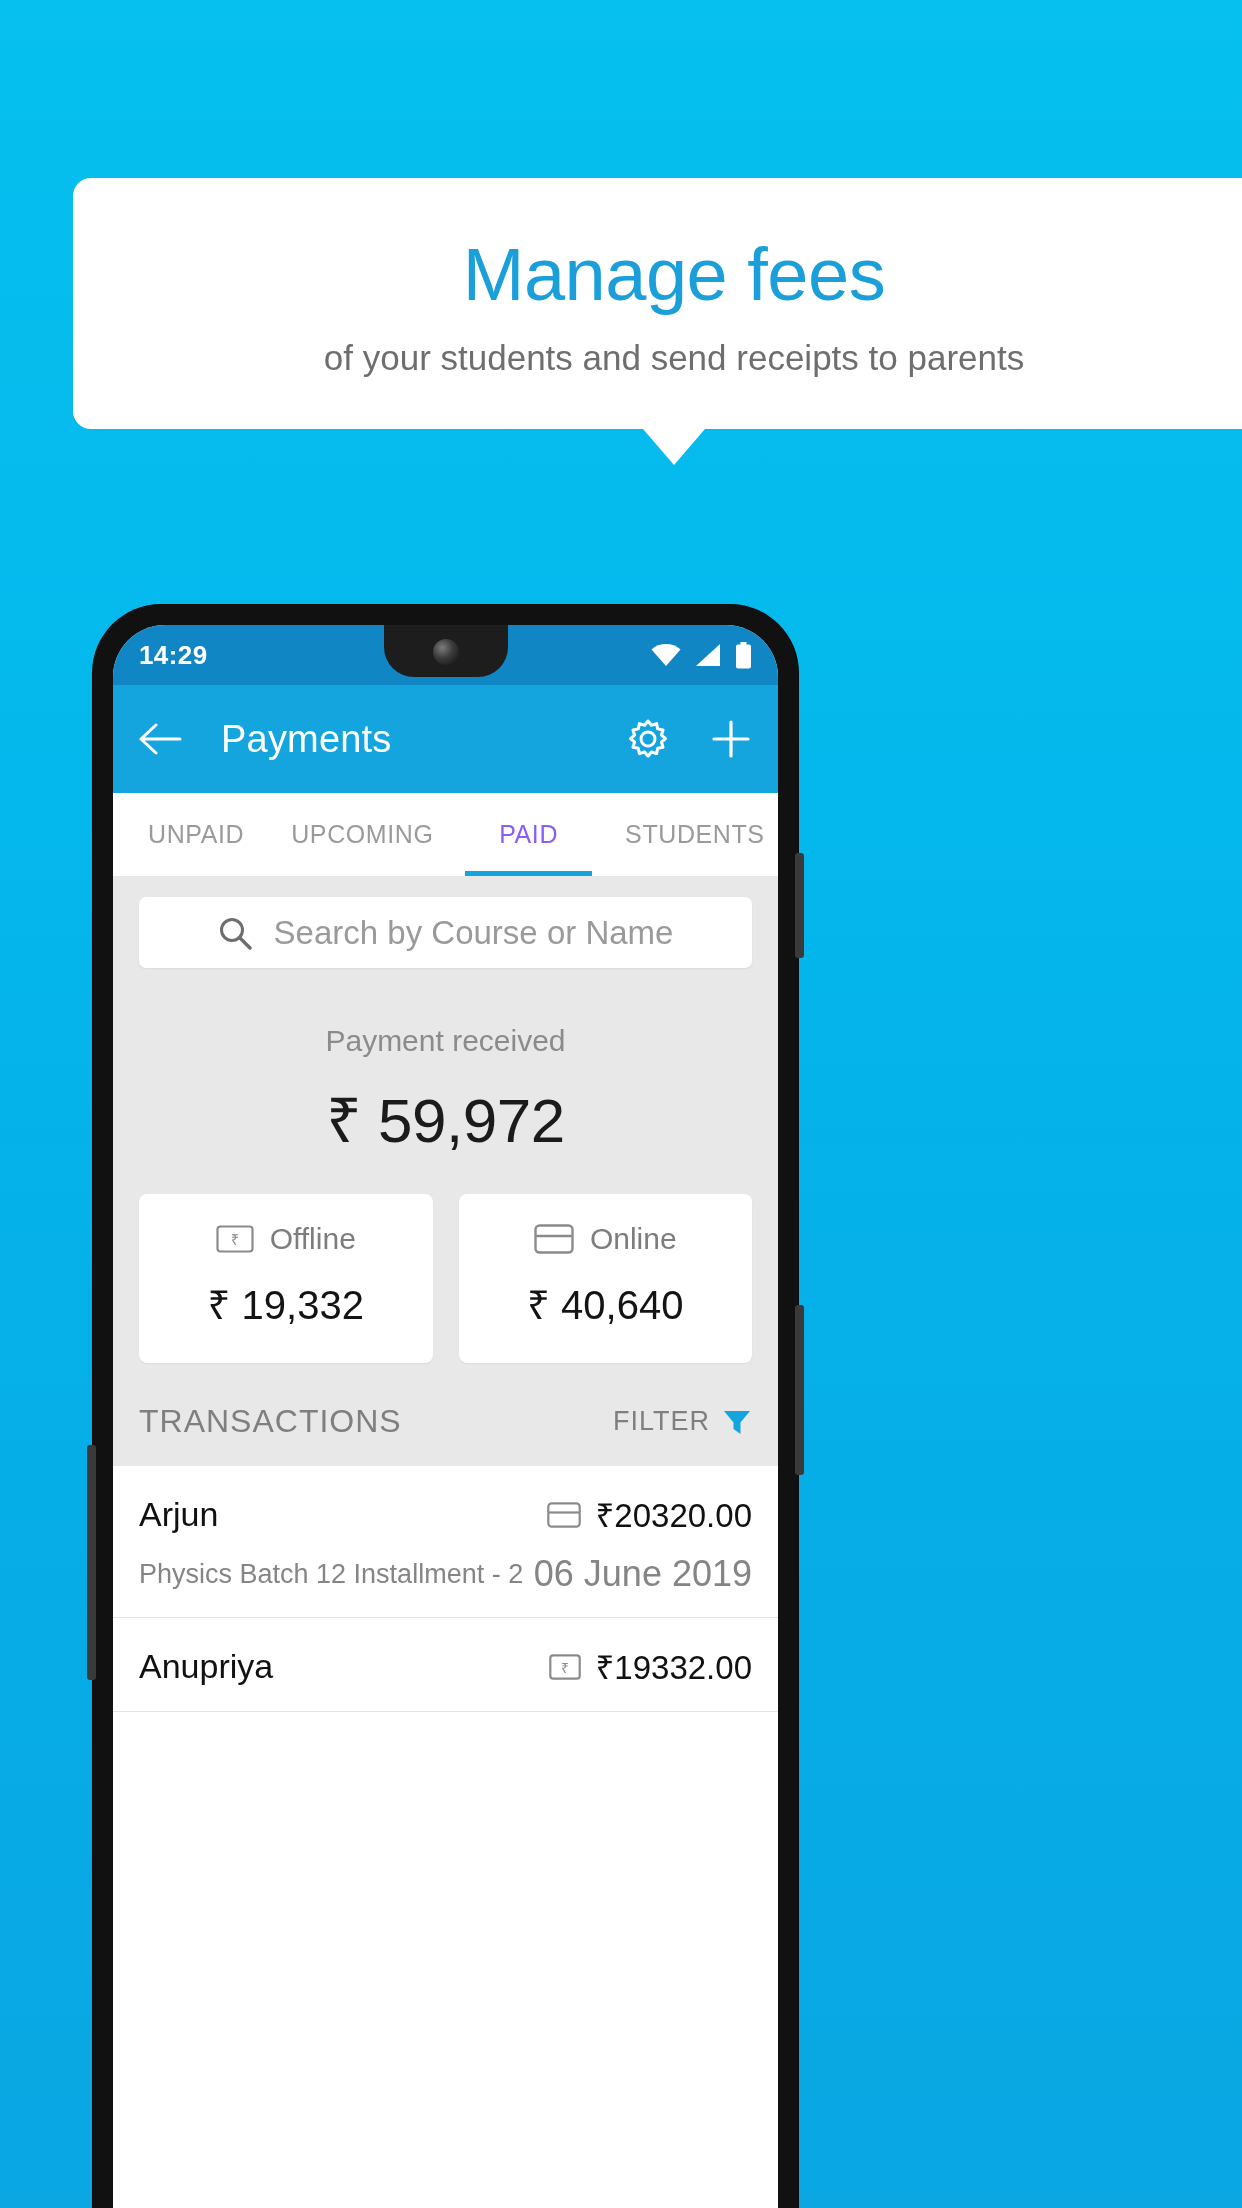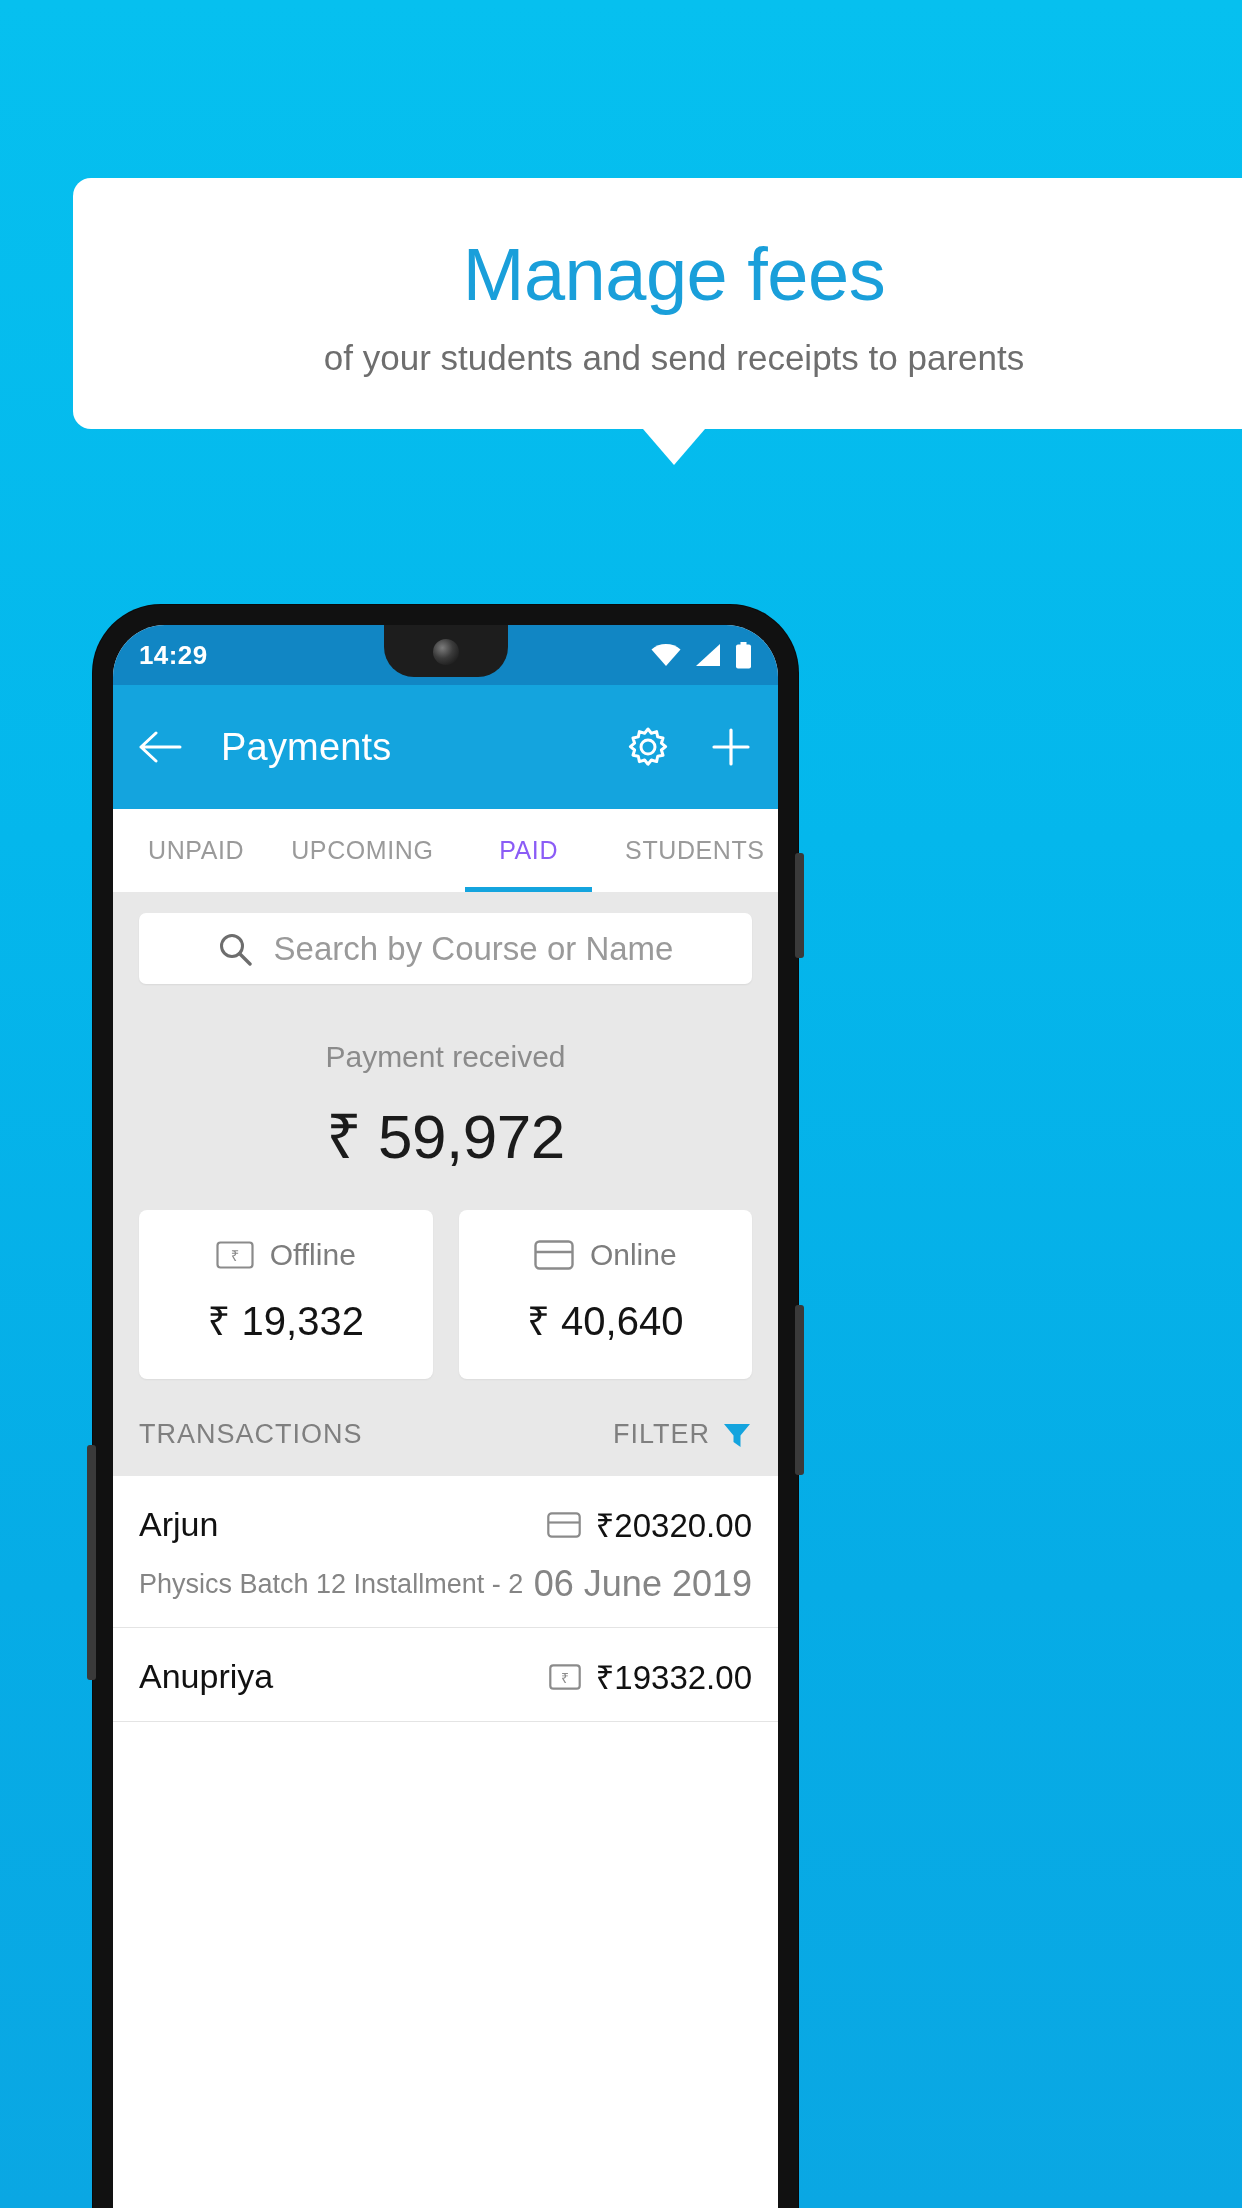--- a/index.html
+++ b/index.html
@@ -107,21 +107,21 @@
     background:#1186c4;
     display:flex; align-items:center;
     padding:0 26px;
     color:#ffffff;
   }
   .status-time { font-size:26px; font-weight:700; letter-spacing:0.4px; }
   .status-right { margin-left:auto; display:flex; align-items:center; gap:14px; }
 
   
   .appbar {
-    height:124px;
+    height:108px;
     background:#14a4de;
     display:flex; align-items:center;
     padding:0 26px;
     color:#ffffff;
   }
   .appbar-title {
     font-size:38px; font-weight:400; margin-left:38px; letter-spacing:0.2px;
   }
   .appbar-actions { margin-left:auto; display:flex; align-items:center; gap:40px; }
 
@@ -168,21 +168,21 @@
     box-shadow:0 1px 2px rgba(0,0,0,0.06);
   }
   .card-head { display:flex; align-items:center; justify-content:center; gap:16px; }
   .card-label { font-size:30px; color:#7d7d7d; }
   .card-amount { font-size:40px; color:#141414; margin-top:20px; }
 
   .txn-header {
     display:flex; align-items:center;
     padding:40px 26px 26px 26px;
   }
-  .txn-title { font-size:27px; color:#7f7f7f; letter-spacing:1px; }
+  .txn-title { font-size:32px; color:#7f7f7f; letter-spacing:1px; }
   .txn-filter {
     margin-left:auto; display:flex; align-items:center; gap:12px;
     font-size:27px; color:#7f7f7f; letter-spacing:1px;
   }
 
   .txn-list { background:#ffffff; }
   .txn-row { padding:26px 26px 22px 26px; border-bottom:1px solid #e4e4e4; }
   .txn-line1 { display:flex; align-items:center; }
   .txn-name { font-size:34px; color:#111111; }
   .txn-amt-wrap { margin-left:auto; display:flex; align-items:center; gap:14px; }

